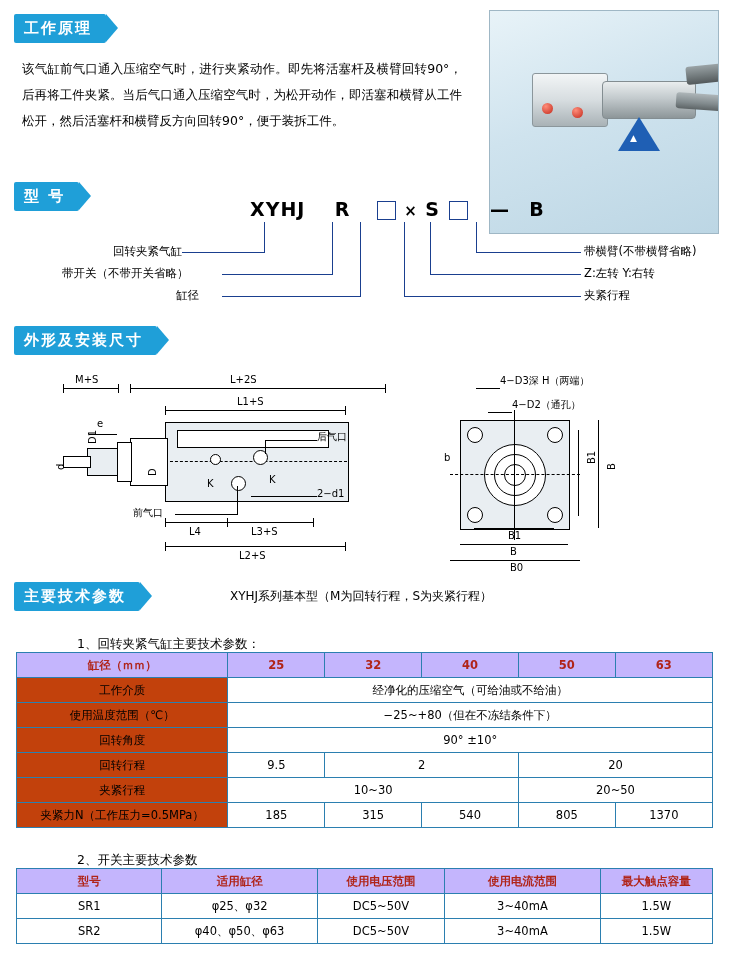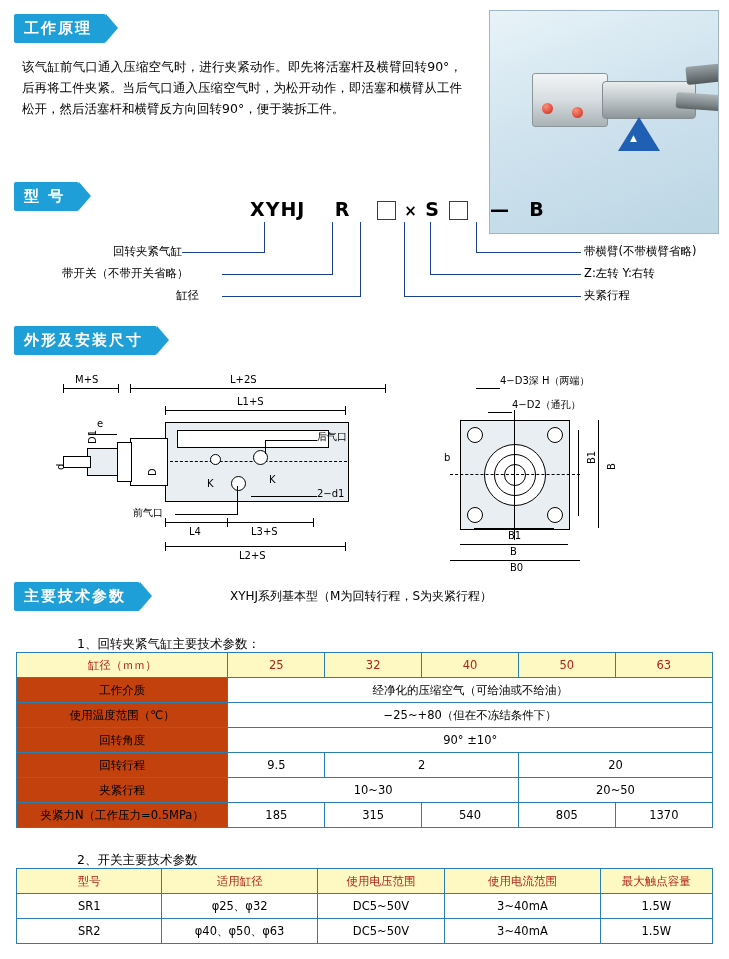--- a/index.html
+++ b/index.html
@@ -26,21 +26,21 @@
     position:absolute;
     right:-12px;top:0;
     border-top:14px solid transparent;
     border-bottom:14px solid transparent;
     border-left:12px solid #1f9fd8;
   }
 
   
   .para{
     position:absolute;
-    line-height:21px;
+    line-height:26px;
     font-size:12.5px;
     text-align:justify;
   }
 
   
   .photo{
     position:absolute;
     border:1px solid #9fb7c5;
     background:linear-gradient(160deg,#e8f3f8 0%,#cfe3ee 45%,#bcd6e4 100%);
     overflow:hidden;
@@ -108,23 +108,23 @@
     position:absolute;border-collapse:collapse;
     font-size:11.5px;
   }
   .tbl td,.tbl th{
     border:1px solid #2b7fb0;
     text-align:center;
     padding:3px 2px;
     height:18px;
   }
   .tbl th{
-    background:#fef9c3;
+    background:#c4b5fd;
     color:#b02418;
-    font-weight:normal;
+    font-weight:bold;
   }
   .tbl td.hd{
     background:#c2410c;
   }
   .sub-t{position:absolute;font-size:12.5px;margin-left:47px;}
 </style>
 </head>
 <body>
 
 <div class="sec-tab" style="left:14px;top:14px;">工作原理</div>

